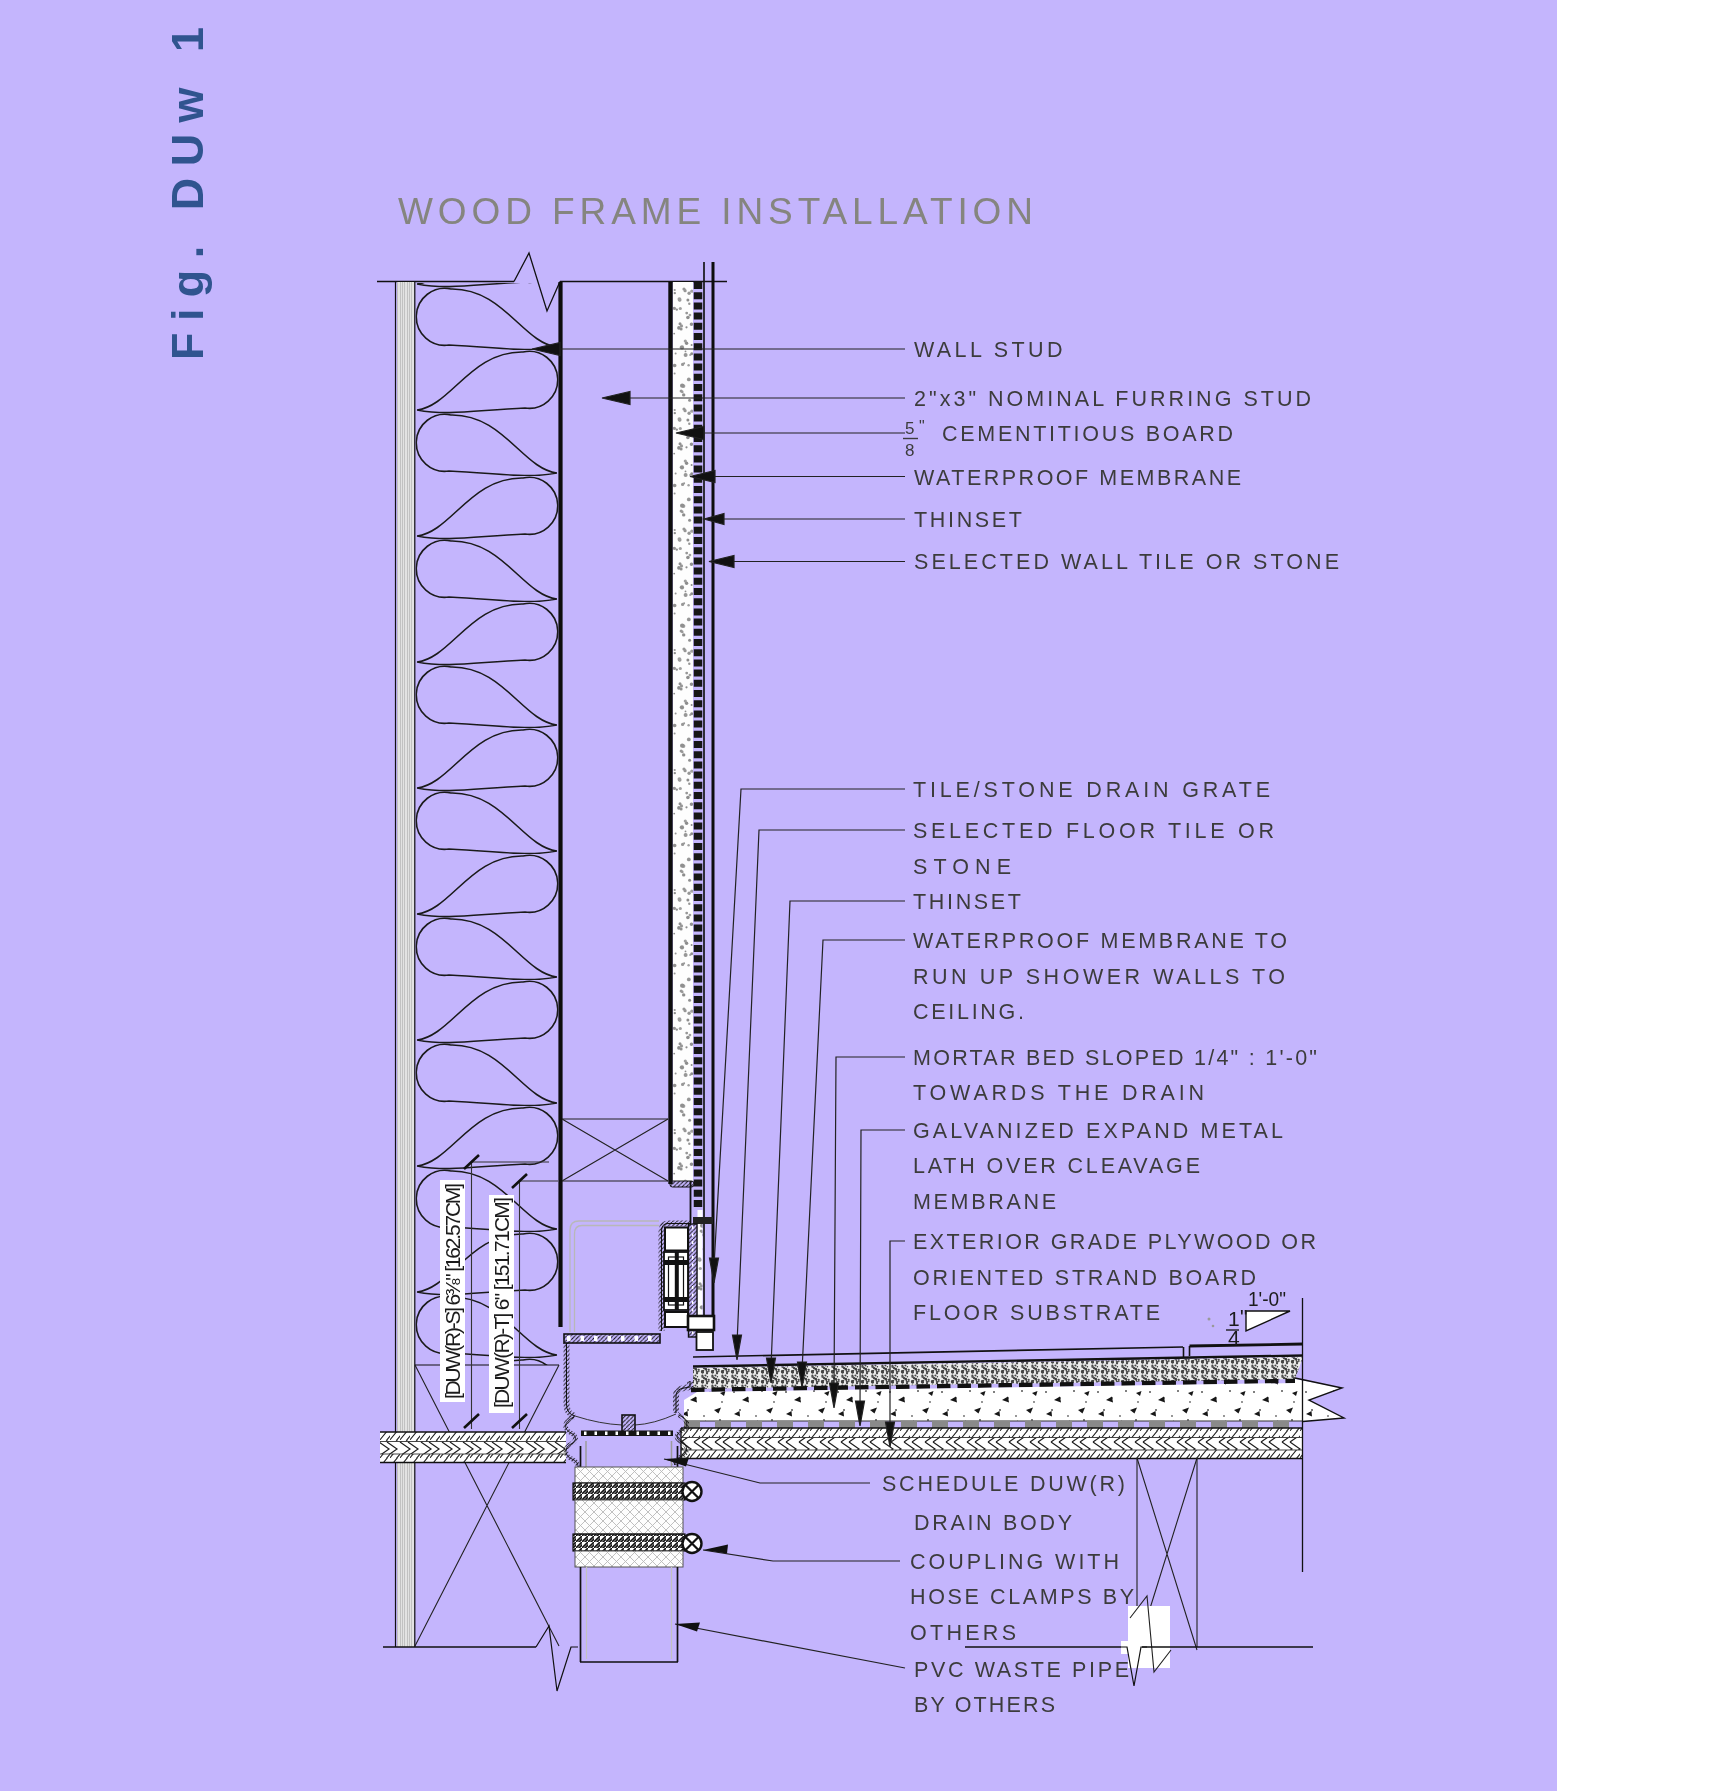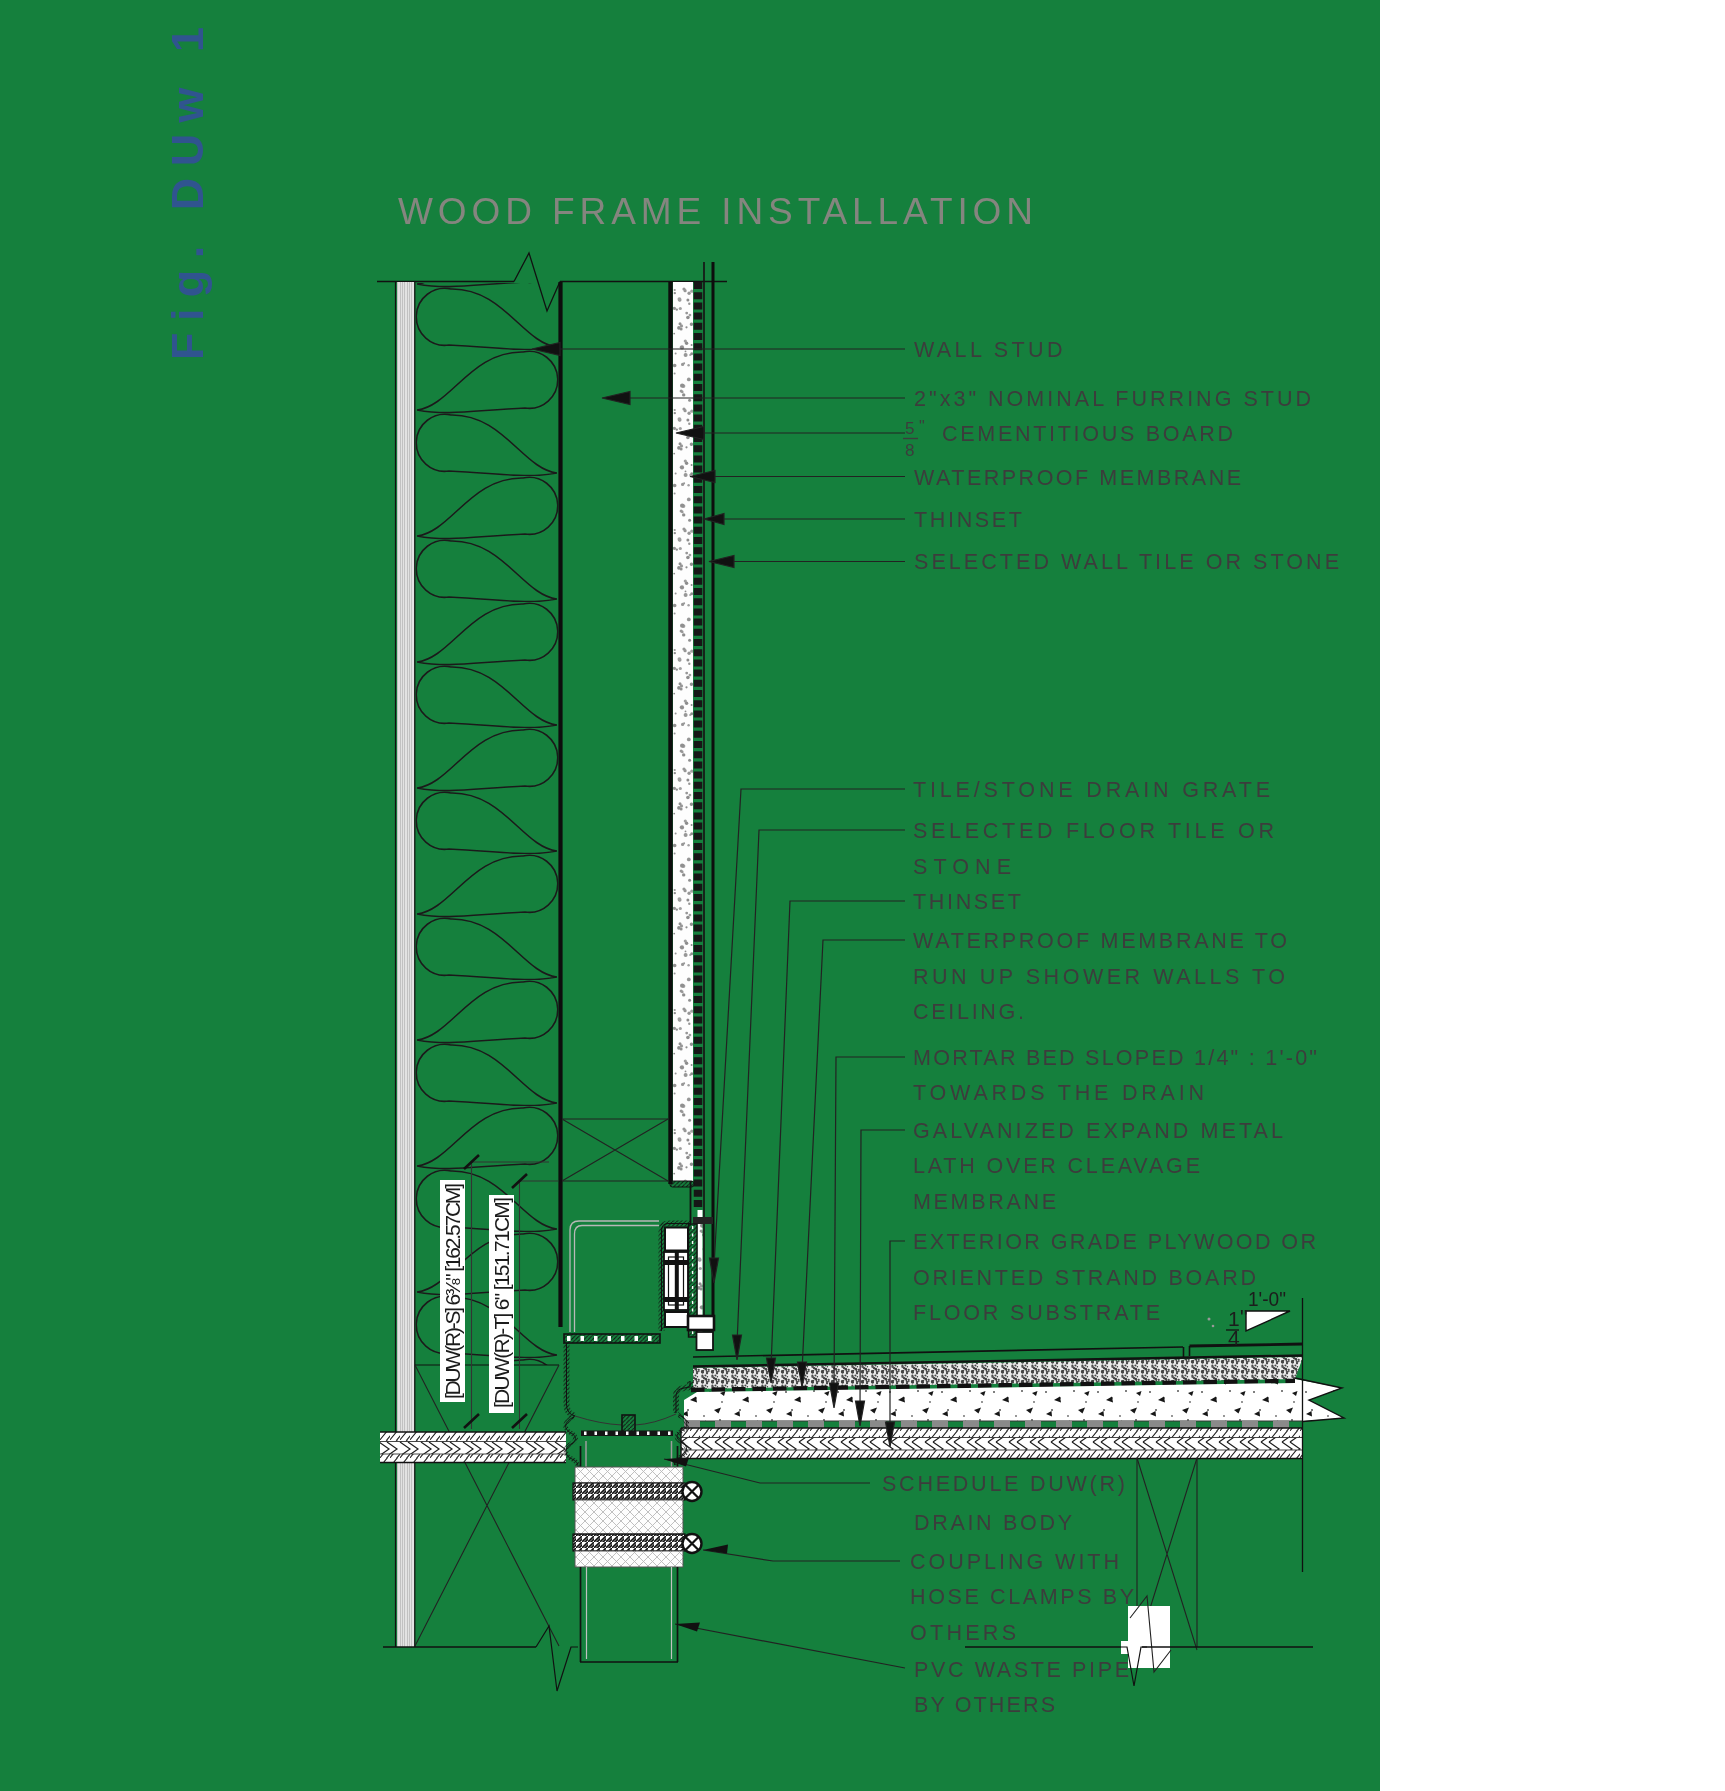--- a/index.html
+++ b/index.html
@@ -1,16 +1,16 @@
 <!DOCTYPE html>
 <html><head>
 <meta charset="utf-8">
 <style>
   html,body{margin:0;padding:0;background:#ffffff;}
-  .page{position:relative;width:1380px;height:1791px;background:#15803d;overflow:hidden;}
+  .page{position:relative;width:1557px;height:1791px;background:#c4b5fd;overflow:hidden;}
   text{font-family:"Liberation Sans",sans-serif;}
   .lbl{font-size:21.5px;fill:#3c3c3c;}
   .dim{font-size:21px;fill:#1c1c1c;}
 </style>
 </head>
 <body>
 <div class="page">
 <svg width="1725" height="1791" viewBox="0 0 1725 1791">
 <defs>
   <pattern id="batt" width="144" height="126" patternUnits="userSpaceOnUse" x="415" y="224">

